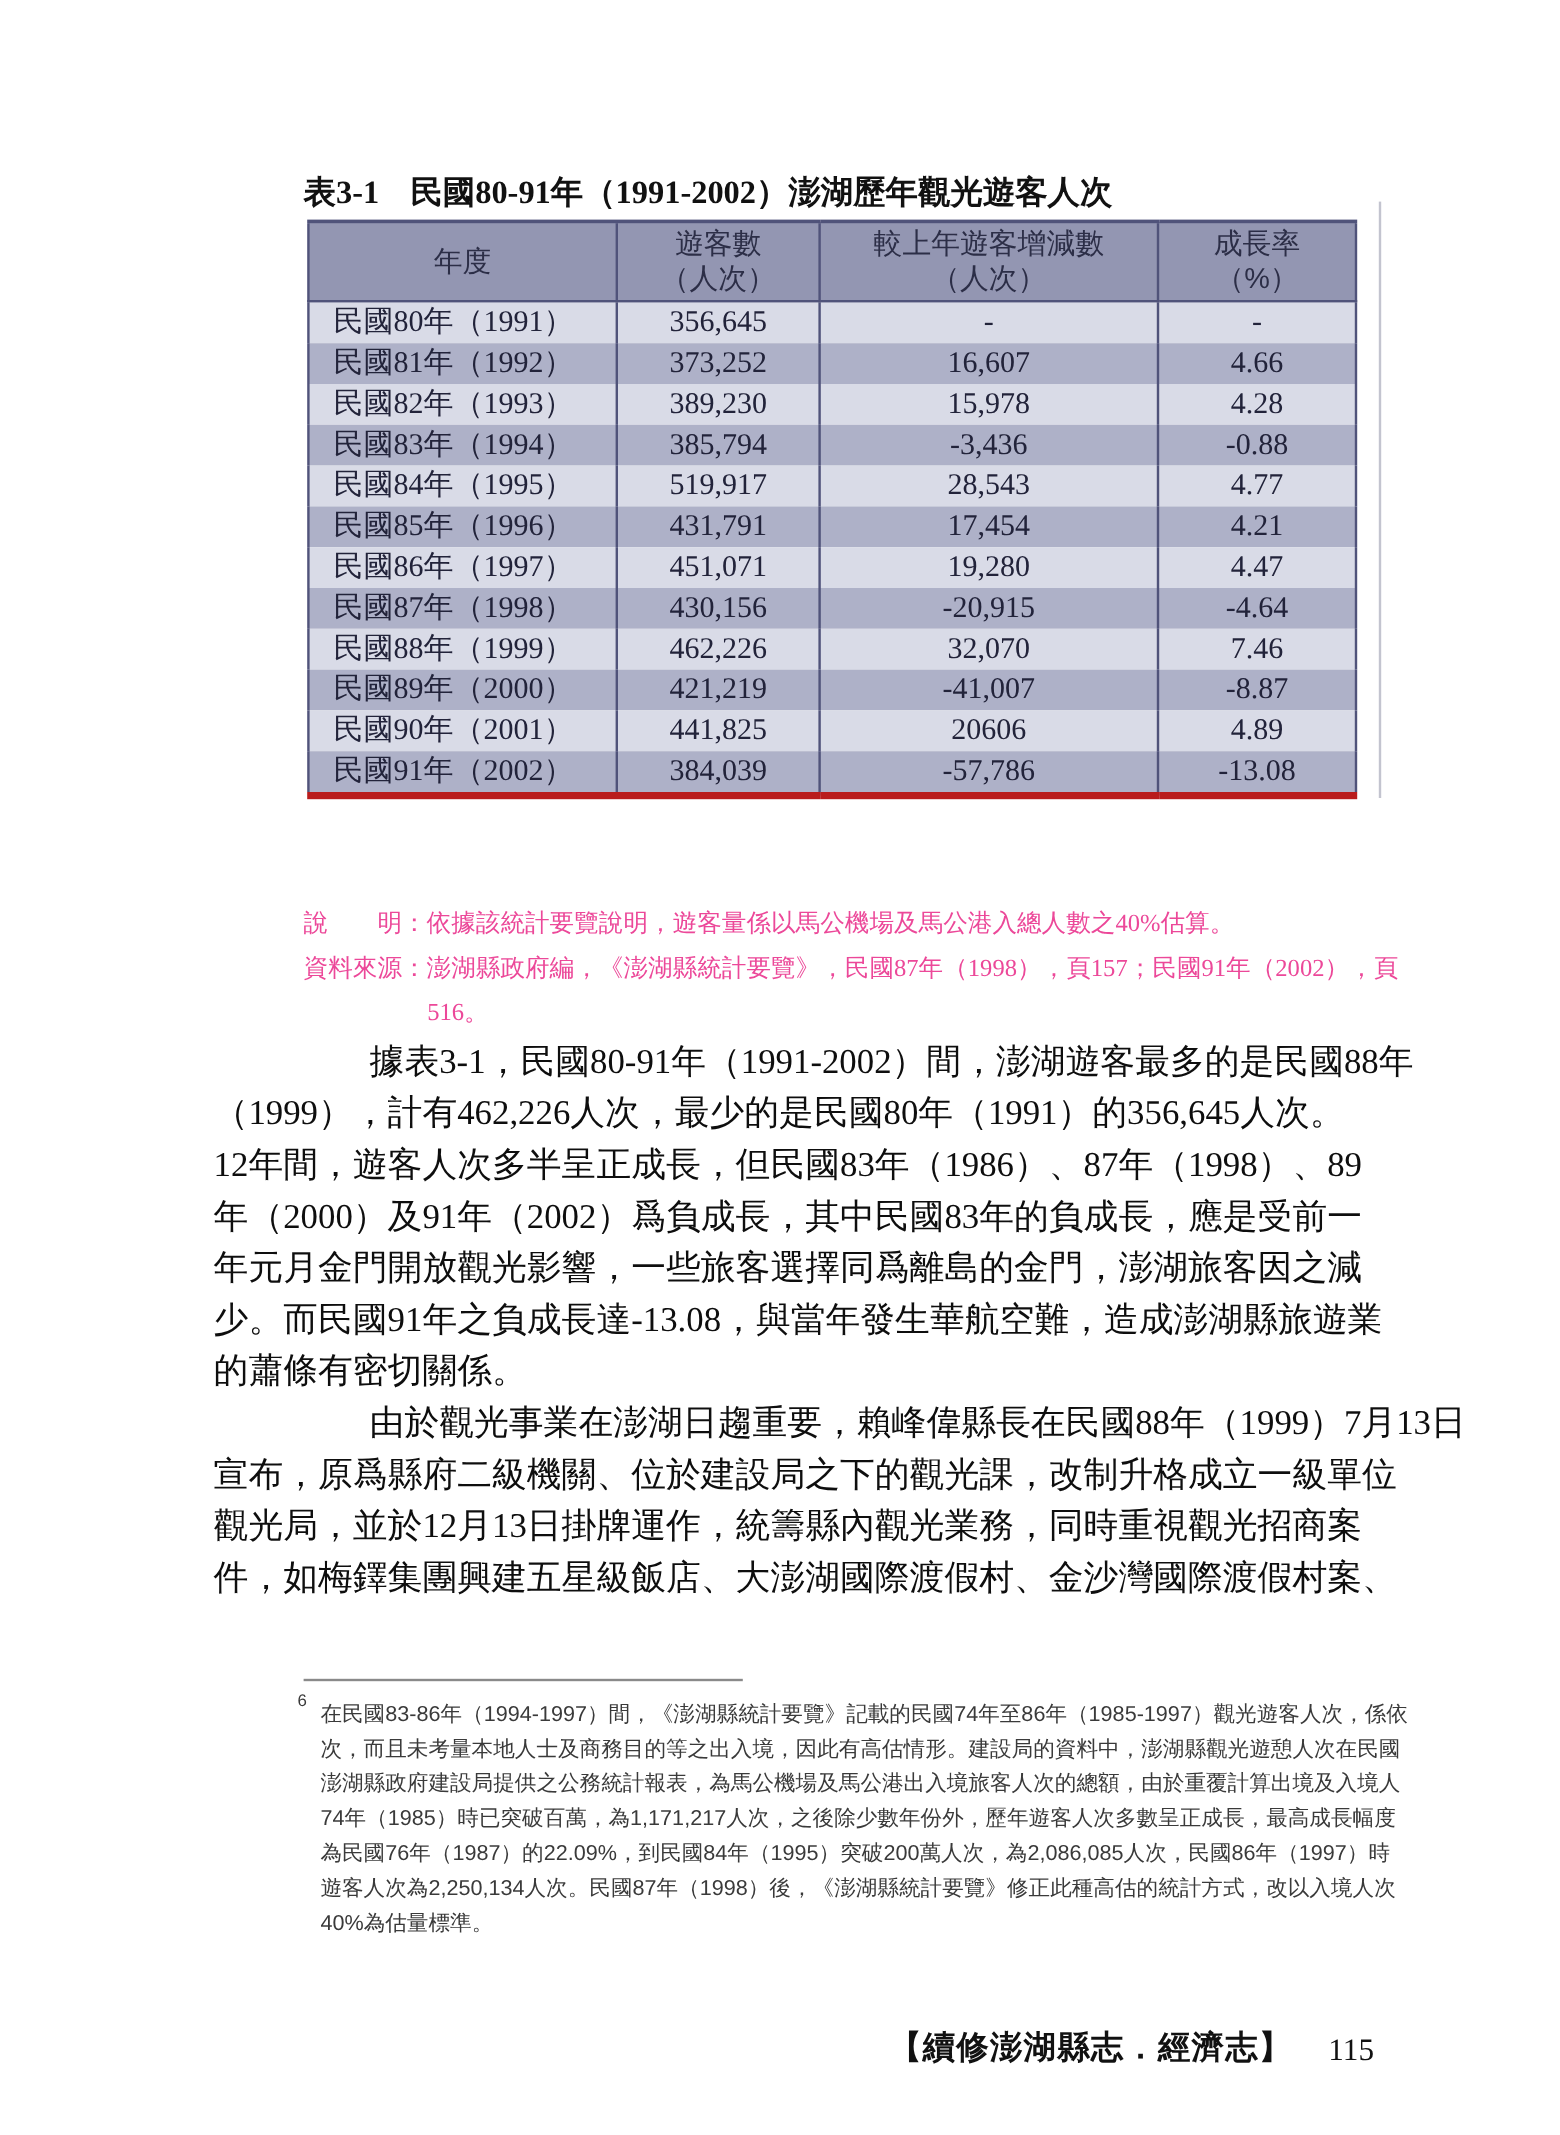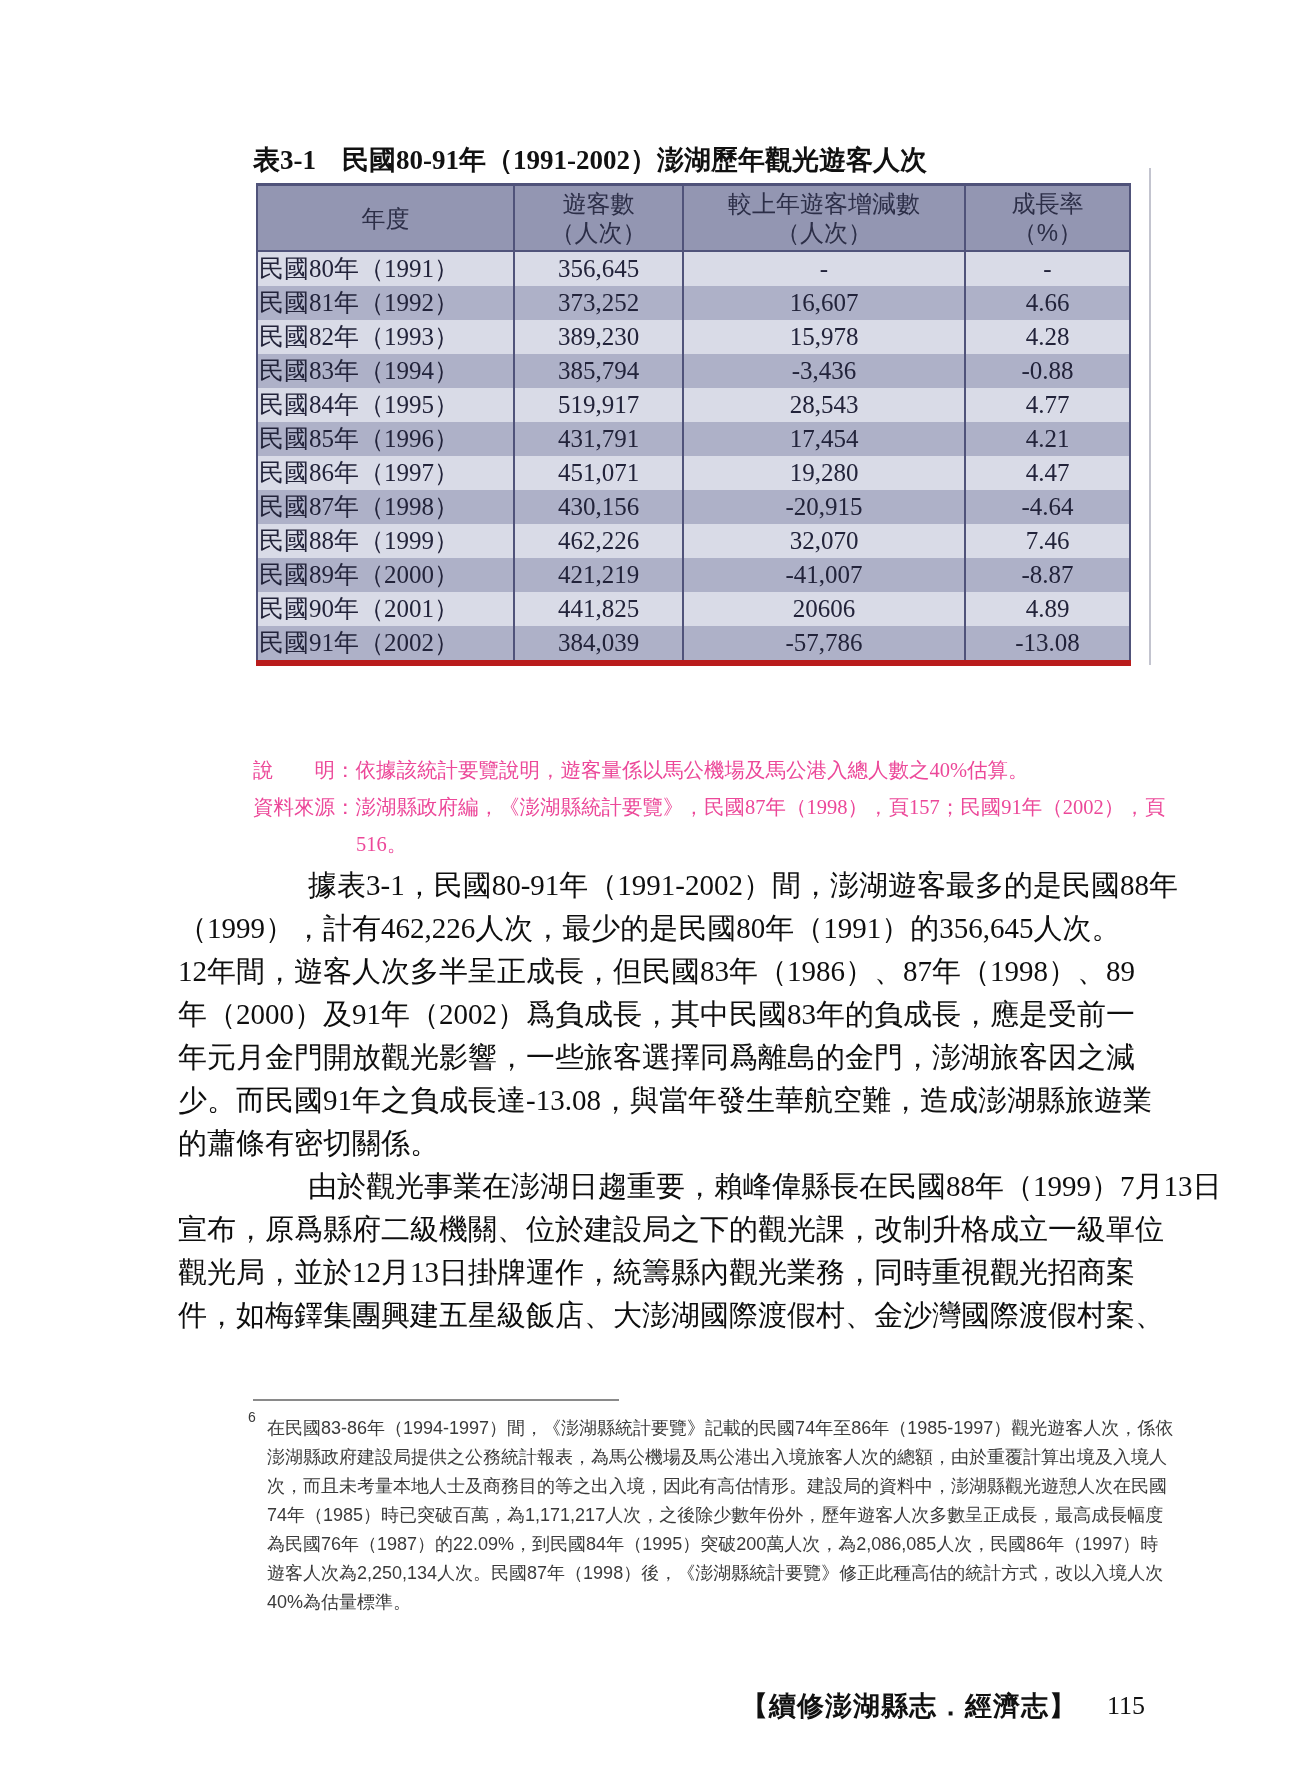--- a/index.html
+++ b/index.html
@@ -29,21 +29,21 @@
     padding:0;margin:0;border-left:2px solid #50537a;border-right:2px solid #50537a;
     white-space:nowrap;overflow:visible;
   }
   .vtable thead th{
     background:#9396b2;height:64px;vertical-align:middle;text-align:center;
     font-family:"Liberation Sans", sans-serif;font-weight:500;
     font-size:24px;color:#2c2e47;line-height:29px;
     border-top:3px solid #50537a;border-bottom:2px solid #50537a;
   }
   .vtable tbody td{height:34px;line-height:34px;text-align:center;}
-  .vtable tbody td.year{text-align:left;padding-left:1px;}
+  .vtable tbody td.year{text-align:left;padding-left:20px;}
   .vtable tbody tr:nth-child(odd) td{background:#d9dbe7;}
   .vtable tbody tr:nth-child(even) td{background:#aeb1c8;}
   .vtable tbody tr:last-child td{border-bottom:6px solid #b91c1c;margin-top:40px;}
   
   .tnotes{
     position:absolute;left:253px;top:752px;width:900px;
     font-size:20.5px;line-height:37px;color:#ec4899;white-space:nowrap;
   }
   .tnotes .cont{margin-left:103px;}
   
@@ -63,21 +63,21 @@
     font-family:"Liberation Sans", sans-serif;
     font-size:18px;color:#3a3a3a;
   }
   .fnline{height:29px;line-height:29px;white-space:nowrap;}
   .fnmark{
     position:absolute;left:-19px;top:-5px;font-size:14px;color:#3a3a3a;
   }
   
   .pfooter{
     position:absolute;left:0;top:1688px;width:1145px;
-    display:flex;justify-content:flex-end;align-items:center;gap:30px;
+    display:flex;justify-content:flex-end;align-items:flex-end;gap:30px;
     font-size:27px;color:#111;
   }
   .pfooter .ftitle{font-weight:600;letter-spacing:1px;}
   .pfooter .fpage{font-size:26px;}
   
   .artifact{
     position:absolute;left:1149px;top:168px;width:2px;height:497px;
     background:#c3c4cf;
   }
 </style>
@@ -206,22 +206,22 @@
   <div class="bline">宣布，原爲縣府二級機關、位於建設局之下的觀光課，改制升格成立一級單位</div>
   <div class="bline">觀光局，並於12月13日掛牌運作，統籌縣內觀光業務，同時重視觀光招商案</div>
   <div class="bline">件，如梅鐸集團興建五星級飯店、大澎湖國際渡假村、金沙灣國際渡假村案、</div>
 </div>
 
 <div class="fnsep"></div>
 
 <div class="footnote">
   <span class="fnmark">6</span>
   <div class="fnline">在民國83-86年（1994-1997）間，《澎湖縣統計要覽》記載的民國74年至86年（1985-1997）觀光遊客人次，係依</div>
+  <div class="fnline">次，而且未考量本地人士及商務目的等之出入境，因此有高估情形。建設局的資料中，澎湖縣觀光遊憩人次在民國</div>
   <div class="fnline">澎湖縣政府建設局提供之公務統計報表，為馬公機場及馬公港出入境旅客人次的總額，由於重覆計算出境及入境人</div>
-  <div class="fnline">次，而且未考量本地人士及商務目的等之出入境，因此有高估情形。建設局的資料中，澎湖縣觀光遊憩人次在民國</div>
   <div class="fnline">74年（1985）時已突破百萬，為1,171,217人次，之後除少數年份外，歷年遊客人次多數呈正成長，最高成長幅度</div>
   <div class="fnline">為民國76年（1987）的22.09%，到民國84年（1995）突破200萬人次，為2,086,085人次，民國86年（1997）時</div>
   <div class="fnline">遊客人次為2,250,134人次。民國87年（1998）後，《澎湖縣統計要覽》修正此種高估的統計方式，改以入境人次</div>
   <div class="fnline">40%為估量標準。</div>
 </div>
 
 <div class="artifact"></div>
 
 <div class="pfooter">
   <span class="ftitle">【續修澎湖縣志．經濟志】</span>

